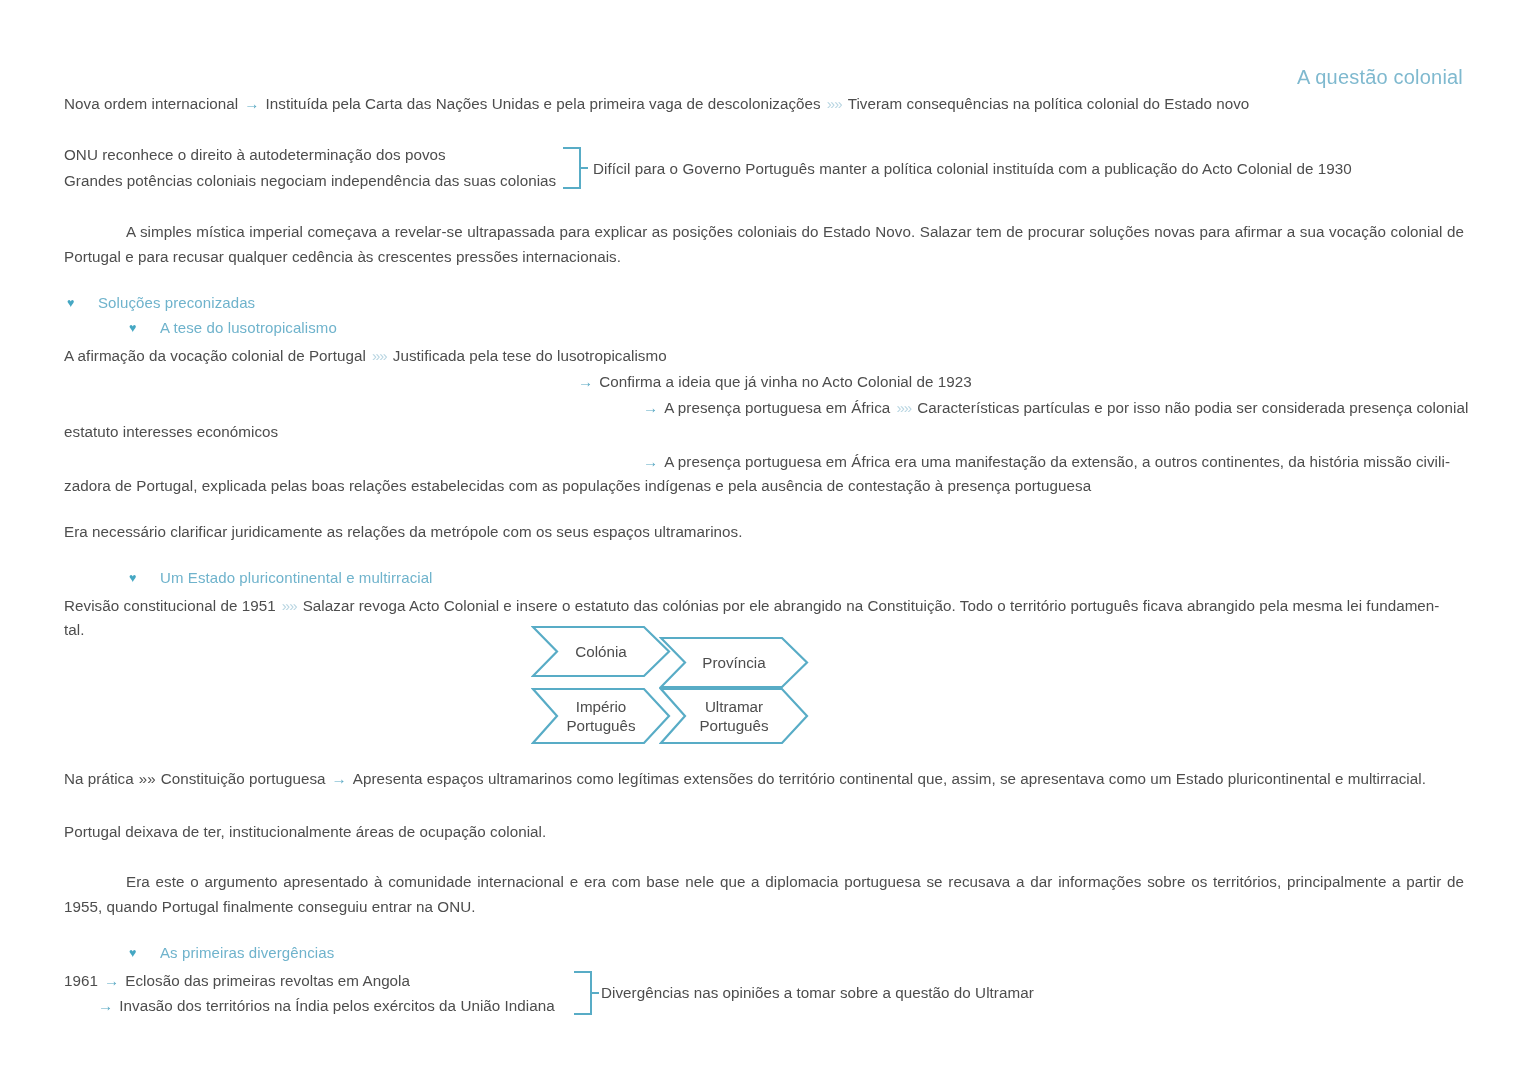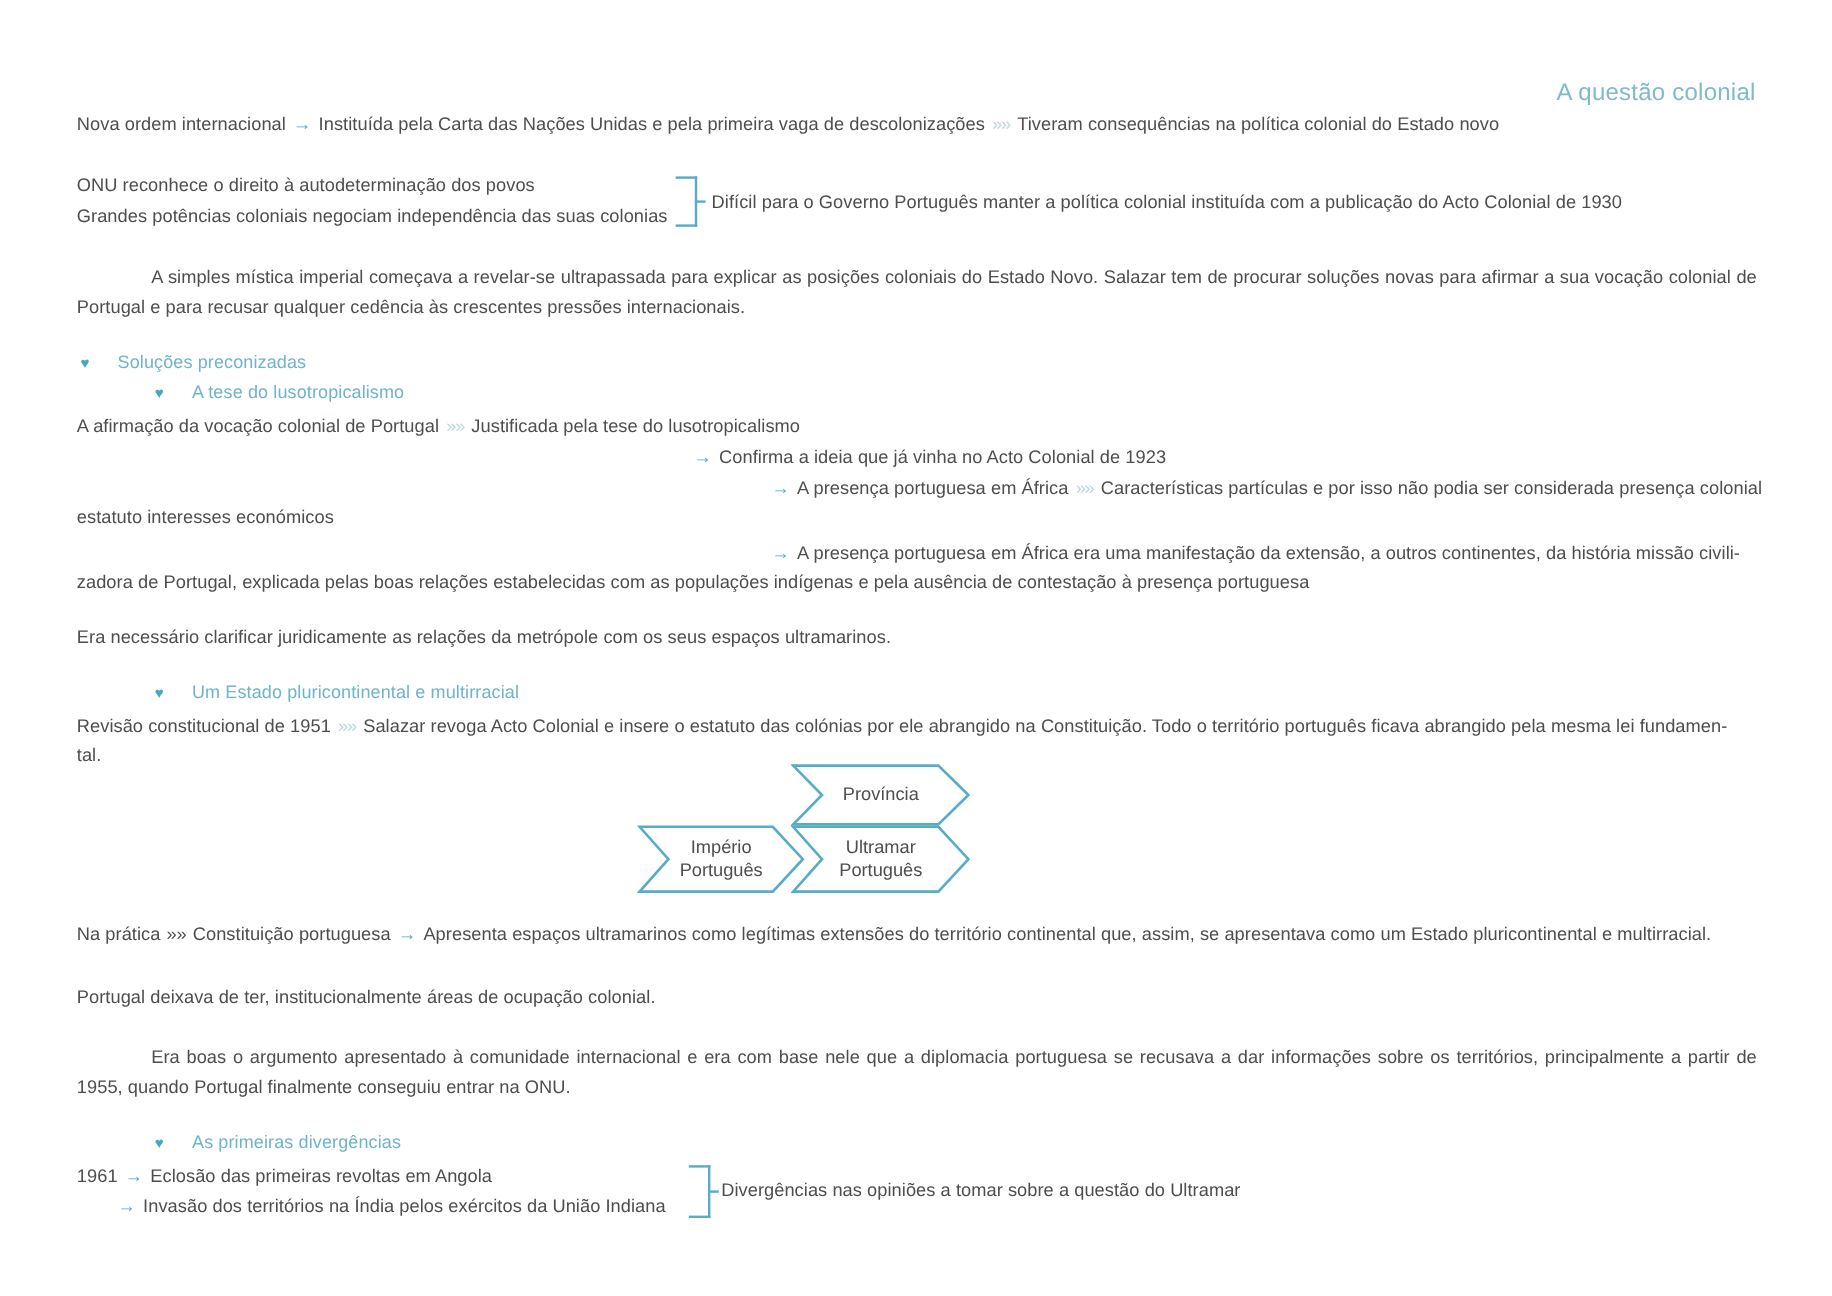--- a/index.html
+++ b/index.html
@@ -153,20 +153,26 @@
   <div class="heading" style="left:126px; top:569px; width:460px; height:22px;">
     <span class="heart" style="left:3px;">♥</span>
     <span class="hlabel" style="left:34px;">Um Estado pluricontinental e multirracial</span>
   </div>
 
   <div class="tx" style="left:64px; top:593px;"><span>Revisão constitucional de 1951</span><span class="dchev" style="margin:0 6px;">»»</span><span>Salazar revoga Acto Colonial e insere o estatuto das colónias por ele abrangido na Constituição. Todo o território português ficava abrangido pela mesma lei fundamen-</span></div>
   <div class="tx" style="left:64px; top:617px;">tal.</div>
 
   <div class="chev-diagram">
 
+    <div class="chev" style="left:0px; top:0px; width:140px; height:53px;">
+      <svg width="140" height="53" viewBox="0 0 140 53">
+        <polygon points="2,2 113,2 138,26.5 113,51 2,51 26,26.5" fill="#ffffff" stroke="#58acc6" stroke-width="2.2" stroke-linejoin="miter"></polygon>
+      </svg>
+      <span class="clabel">Colónia</span>
+    </div>
 
     <div class="chev" style="left:128px; top:11px; width:150px; height:53px;">
       <svg width="150" height="53" viewBox="0 0 150 53">
         <polygon points="2,2 123,2 148,26.5 123,51 2,51 26,26.5" fill="#ffffff" stroke="#58acc6" stroke-width="2.2" stroke-linejoin="miter"></polygon>
       </svg>
       <span class="clabel">Província</span>
     </div>
 
     <div class="chev" style="left:0px; top:62px; width:140px; height:58px;">
       <svg width="140" height="58" viewBox="0 0 140 58">
@@ -182,21 +188,21 @@
       </svg>
       <span class="clabel">Ultramar
 Português</span>
     </div>
   </div>
 
   <div class="tx" style="left:64px; top:766px;"><span>Na prática</span><span class="dchev-dark" style="margin:0 5px;">»»</span><span>Constituição portuguesa</span><span class="arrow" style="margin:0 6px;">→</span><span>Apresenta espaços ultramarinos como legítimas extensões do território continental que, assim, se apresentava como um Estado pluricontinental e multirracial.</span></div>
 
   <div class="tx" style="left:64px; top:819px;">Portugal deixava de ter, institucionalmente áreas de ocupação colonial.</div>
 
-  <div class="tx wrap" style="left:64px; top:869px; width:1400px; text-indent:62px; text-align:justify;">Era boas o argumento apresentado à comunidade internacional e era com base nele que a diplomacia portuguesa se recusava a dar informações sobre os territórios, principalmente a partir de 1955, quando Portugal finalmente conseguiu entrar na ONU.</div>
+  <div class="tx wrap" style="left:64px; top:869px; width:1400px; text-indent:62px; text-align:justify;">Era este o argumento apresentado à comunidade internacional e era com base nele que a diplomacia portuguesa se recusava a dar informações sobre os territórios, principalmente a partir de 1955, quando Portugal finalmente conseguiu entrar na ONU.</div>
 
   <div class="heading" style="left:126px; top:944px; width:400px; height:22px;">
     <span class="heart" style="left:3px;">♥</span>
     <span class="hlabel" style="left:34px;">As primeiras divergências</span>
   </div>
 
   <div class="tx" style="left:64px; top:968px;"><span>1961</span><span class="arrow" style="margin:0 6px;">→</span><span>Eclosão das primeiras revoltas em Angola</span></div>
 
   <div class="tx" style="left:98px; top:993px;"><span class="arrow" style="margin-right:6px;">→</span><span>Invasão dos territórios na Índia pelos exércitos da União Indiana</span></div>
 

